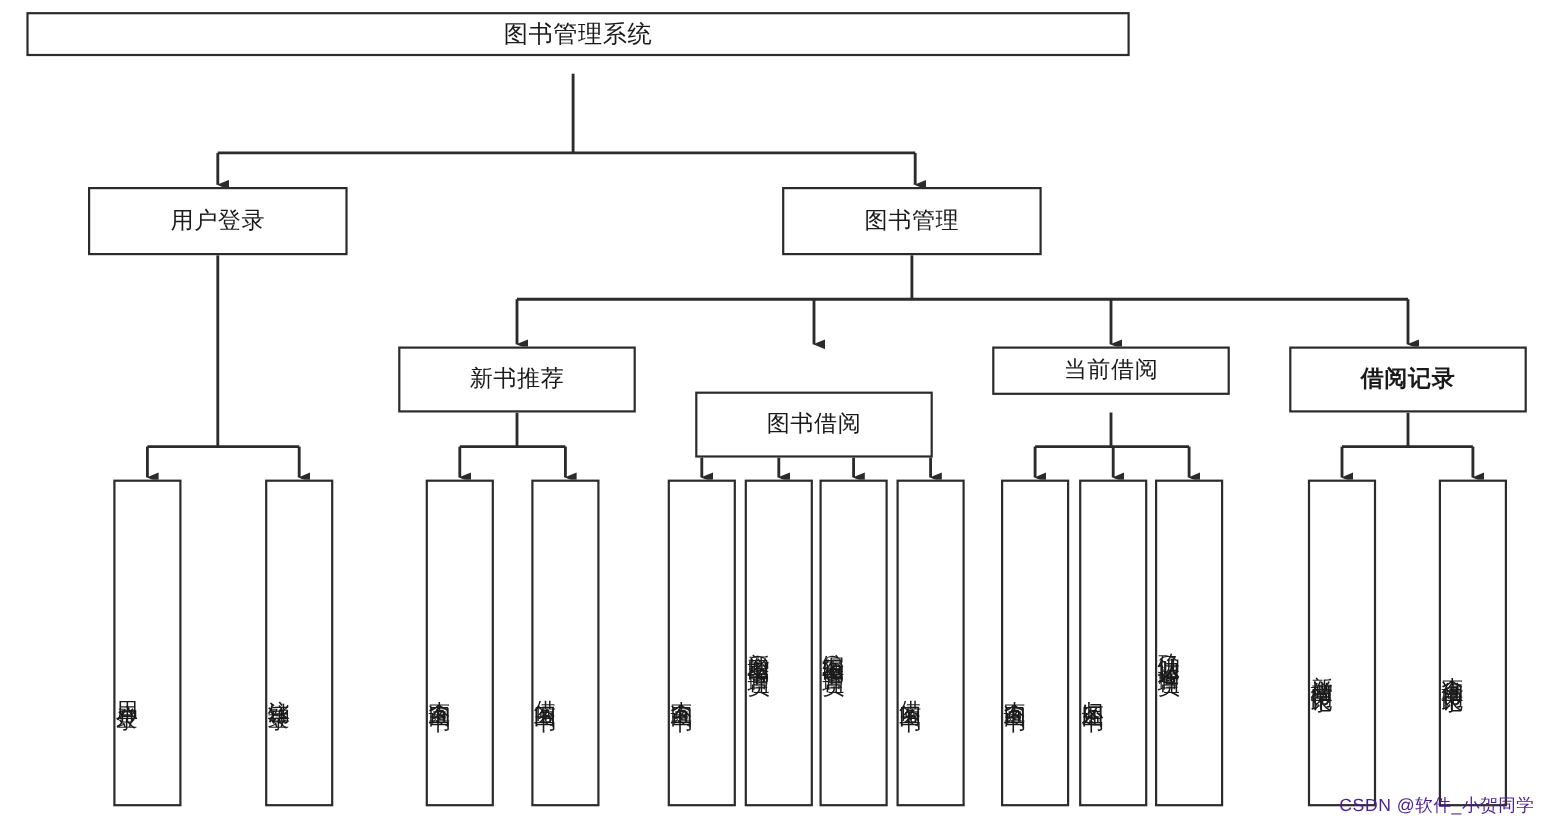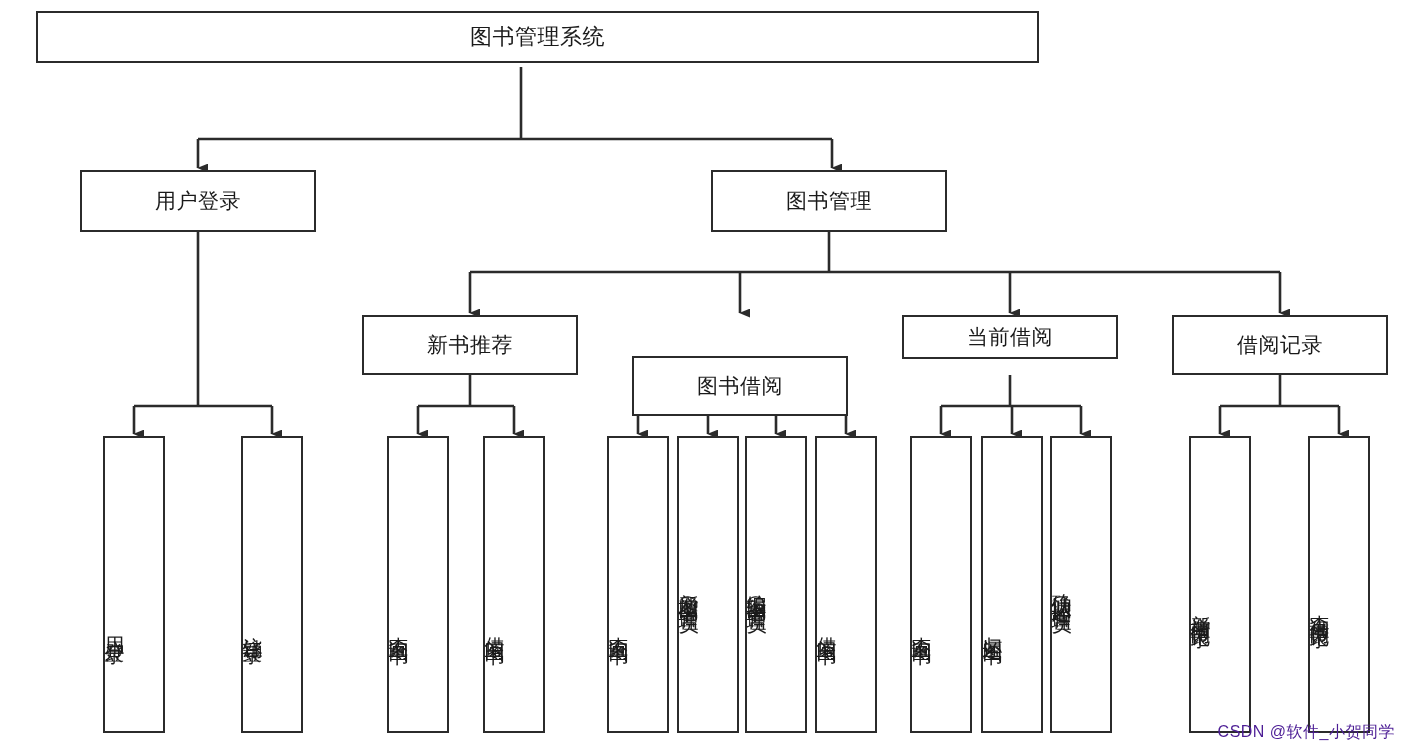--- a/index.html
+++ b/index.html
@@ -130,41 +130,41 @@
       <path d="M1012,406 L1012,434" marker-end="url(#arrowhead)"></path>
       <path d="M1081,406 L1081,434" marker-end="url(#arrowhead)"></path>
 
       <path d="M1280,375 L1280,406"></path>
       <path d="M1220,406 L1339,406"></path>
       <path d="M1220,406 L1220,434" marker-end="url(#arrowhead)"></path>
       <path d="M1339,406 L1339,434" marker-end="url(#arrowhead)"></path>
     </g>
   </svg>
 
-  <div class="node h-node root" style="left:36px; top:11px; width:1003px; height:52px;">
+  <div class="node h-node root" style="left:24px; top:11px; width:1003px; height:40px;">
     <span class="label">图书管理系统</span>
   </div>
 
   <div class="node h-node" style="left:80px; top:170px; width:236px; height:62px;">
     <span class="label">用户登录</span>
   </div>
   <div class="node h-node" style="left:711px; top:170px; width:236px; height:62px;justify-content:center;">
     <span class="label">图书管理</span>
   </div>
 
   <div class="node h-node" style="left:362px; top:315px; width:216px; height:60px;">
     <span class="label">新书推荐</span>
   </div>
   <div class="node h-node" style="left:632px; top:315px; width:216px; height:60px;margin-top:41px;">
     <span class="label">图书借阅</span>
   </div>
   <div class="node h-node" style="left:902px; top:315px; width:216px; height:44px;">
     <span class="label">当前借阅</span>
   </div>
-  <div class="node h-node" style="left:1172px; top:315px; width:216px; height:60px;">
+  <div class="node h-node" style="left:1172px; top:315px; width:216px; height:60px;font-weight:bold;">
     <span class="label">借阅记录</span>
   </div>
 
   <div class="node v-node short" style="left:103px; top:436px; width:62px; height:297px;">
     <span class="label">用户登录</span>
   </div>
   <div class="node v-node short" style="left:241px; top:436px; width:62px; height:297px;">
     <span class="label">注销登录</span>
   </div>
   <div class="node v-node short" style="left:387px; top:436px; width:62px; height:297px;">

